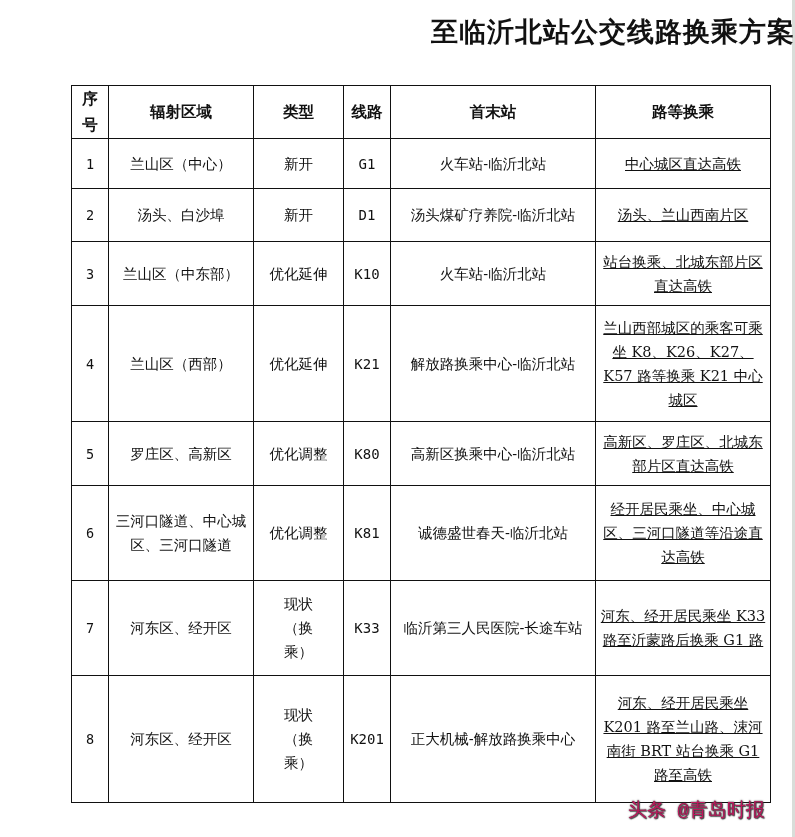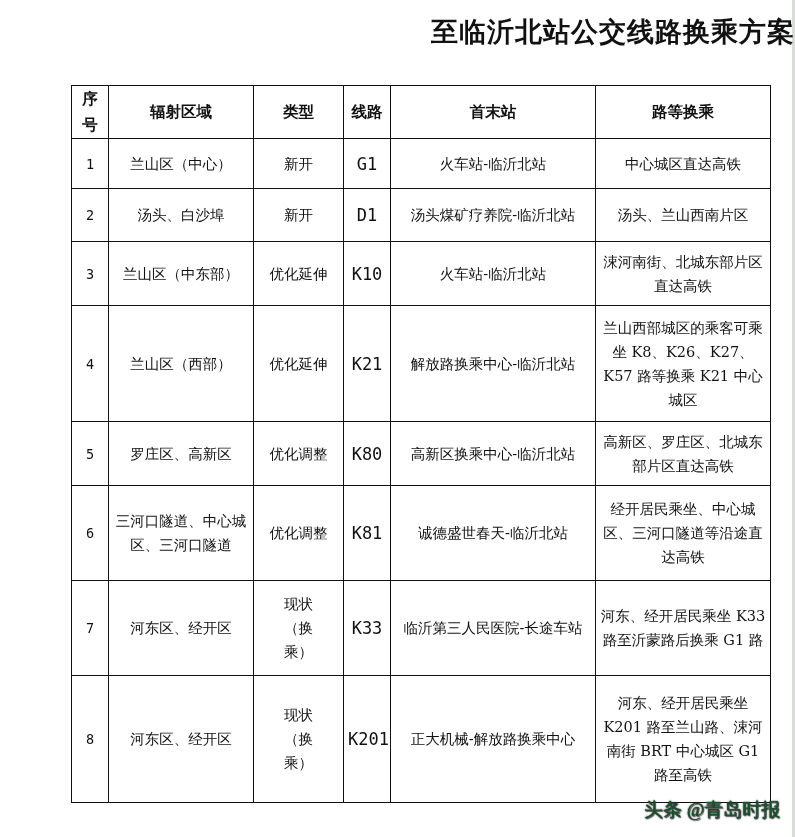--- a/index.html
+++ b/index.html
@@ -29,29 +29,28 @@
     border: 1.5px solid #111;
     text-align: center; vertical-align: middle;
     padding: 7px 4px; line-height: 24px;
     font-weight: normal;
   }
   table.plan th {
     font-weight: bold; font-size: 15.5px;
     font-family: "DejaVu Sans", "Liberation Sans", sans-serif;
   }
   .num { font-family: "DejaVu Sans Mono", "Liberation Mono", monospace; font-size: 13.5px; }
-  .route { font-family: "DejaVu Sans Mono", "Liberation Mono", monospace; font-size: 17px; }
-  .plan-cell { padding: 0 6px; }
+  .route { font-family: "DejaVu Sans Mono", "Liberation Mono", monospace; font-size: 14px; }
+  .plan-cell { padding: 0 6px; text-decoration: underline; }
   .watermark {
     position: absolute; left: 628px; top: 797px;
-    font-family: Liberation Serif, serif;
-    font-size: 19px; color: #14532d;
+    font-family: Liberation Mono, monospace;
+    font-size: 19px; color: #be185d;
     text-shadow: 0 0 2px #333, 0 0 1px #333, 1px 1px 1px #444;
     letter-spacing: 0px;
-    margin-left: 16px;
   }
 </style>
 </head>
 <body>
 
 <div class="right-band"></div>
 
 <div class="title">至临沂北站公交线路换乘方案</div>
 
 <table class="plan">
@@ -89,21 +88,21 @@
       <td class="route">D1</td>
       <td>汤头煤矿疗养院-临沂北站</td>
       <td class="plan-cell">汤头、兰山西南片区</td>
     </tr>
     <tr style="height:64px">
       <td class="num">3</td>
       <td>兰山区（中东部）</td>
       <td>优化延伸</td>
       <td class="route">K10</td>
       <td>火车站-临沂北站</td>
-      <td class="plan-cell">涑河南街、北城东部片区直达高铁</td>
+      <td class="plan-cell">站台换乘、北城东部片区直达高铁</td>
     </tr>
     <tr style="height:116px">
       <td class="num">4</td>
       <td>兰山区（西部）</td>
       <td>优化延伸</td>
       <td class="route">K21</td>
       <td>解放路换乘中心-临沂北站</td>
       <td class="plan-cell">兰山西部城区的乘客可乘坐 K8、K26、K27、K57 路等换乘 K21 中心城区</td>
     </tr>
     <tr style="height:64px">
@@ -129,18 +128,18 @@
       <td class="route">K33</td>
       <td>临沂第三人民医院-长途车站</td>
       <td class="plan-cell">河东、经开居民乘坐 K33 路至沂蒙路后换乘 G1 路</td>
     </tr>
     <tr style="height:127px">
       <td class="num">8</td>
       <td>河东区、经开区</td>
       <td style="padding:0 16px;">现状（换乘）</td>
       <td class="route">K201</td>
       <td>正大机械-解放路换乘中心</td>
-      <td class="plan-cell">河东、经开居民乘坐 K201 路至兰山路、涑河南街 BRT 中心城区 G1 路至高铁</td>
+      <td class="plan-cell">河东、经开居民乘坐 K201 路至兰山路、涑河南街 BRT 站台换乘 G1 路至高铁</td>
     </tr>
   </tbody>
 </table>
 
 <div class="watermark">头条 @青岛时报</div>
 
 </body></html>

